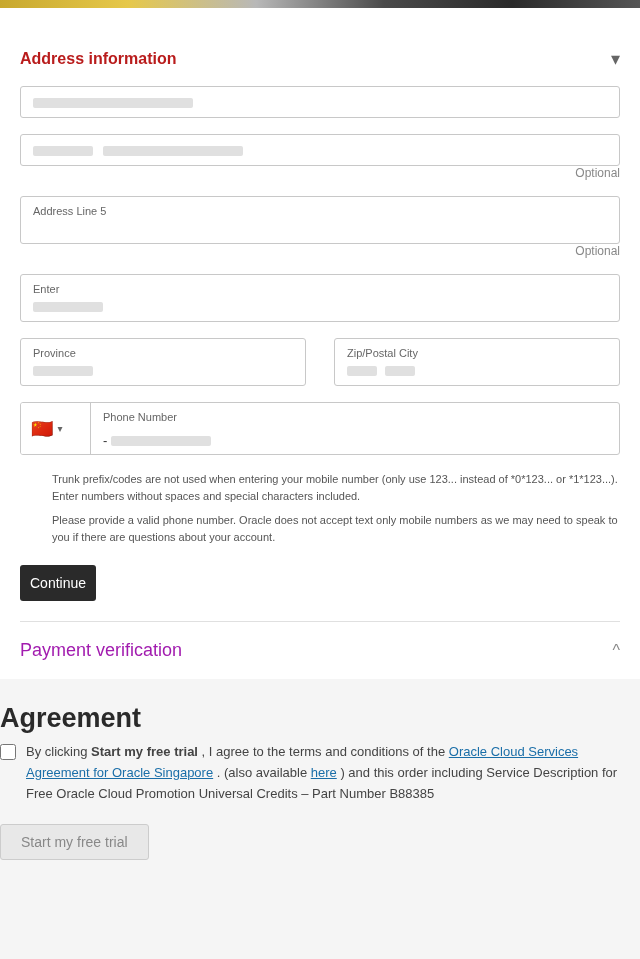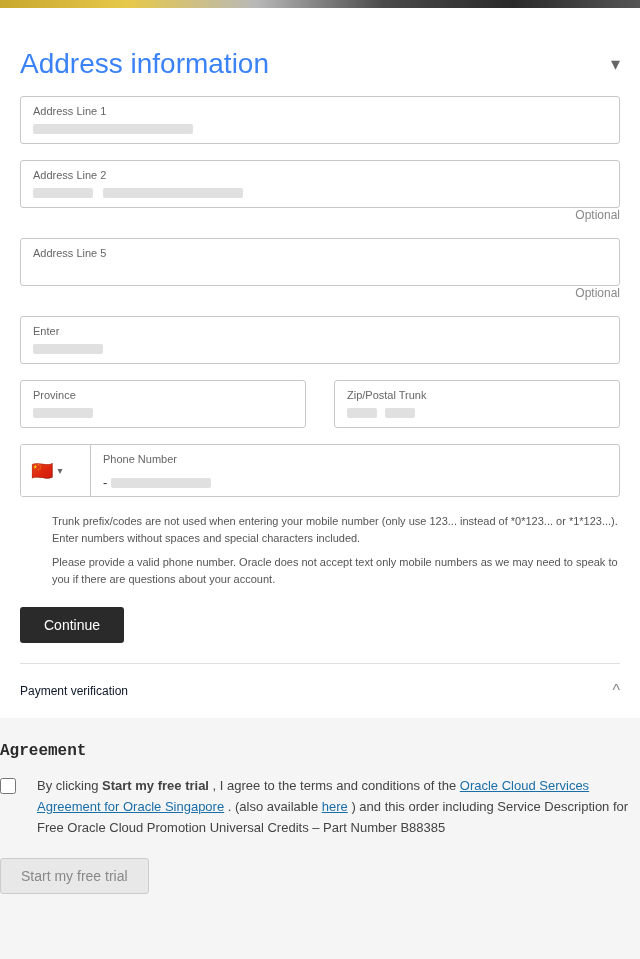--- a/index.html
+++ b/index.html
@@ -25,23 +25,23 @@
 
     .section-header {
       display: flex;
       justify-content: space-between;
       align-items: center;
       padding: 20px 0 16px 0;
       border-bottom: none;
     }
 
     .section-title {
-      font-size: 28px;
-      font-weight: 400;
-      color: #3b82f6;
+      font-size: 16px;
+      font-weight: 700;
+      color: #b91c1c;
     }
 
     .chevron-icon {
       font-size: 18px;
       color: #666;
       cursor: pointer;
     }
 
     .form-group {
       margin-bottom: 16px;
@@ -147,67 +147,66 @@
       color: #555;
       margin-top: 12px;
       line-height: 1.5;
       margin-left: 32px;
     }
 
     .continue-btn {
       display: block;
       margin-top: 20px;
       margin-bottom: 20px;
-      padding: 10px 24px;
+      padding: 10px 10px;
       background: #2a2a2a;
       color: #fff;
       border: none;
       border-radius: 3px;
       font-size: 14px;
       cursor: pointer;
       font-weight: 400;
     }
 
     .payment-section {
       border-top: 1px solid #e0e0e0;
       padding: 18px 0;
       display: flex;
       justify-content: space-between;
       align-items: center;
     }
 
     .payment-title {
-      font-size: 12px;
-      color: #0f172a;
+      font-size: 18px;
+      color: #a21caf;
       font-weight: 400;
     }
 
     .chevron-up {
       font-size: 16px;
       color: #888;
     }
 
     .agreement-section {
       background: #f5f5f5;
       padding: 24px 20px;
       margin: 0 -20px;
     }
 
     .agreement-title {
-      font-size: 16px;
+      font-size: 27px;
       font-weight: 600;
       color: #2a2a2a;
-      margin-bottom: 16px;
-      font-family: Liberation Mono, monospace;
+      margin-bottom: 8px;
     }
 
     .agreement-checkbox-row {
       display: flex;
       align-items: flex-start;
-      gap: 21px;
+      gap: 10px;
       margin-bottom: 20px;
     }
 
     .agreement-checkbox {
       margin-top: 2px;
       width: 16px;
       height: 16px;
       flex-shrink: 0;
       cursor: pointer;
     }
@@ -244,30 +243,28 @@
 
 <div class="main-content">
 
   <div class="section-header">
     <span class="section-title">Address information</span>
     <span class="chevron-icon">▾</span>
   </div>
 
   <div class="form-group">
     <div class="form-field">
-      <label>Address Line 1</label>
       <span class="field-value">
         <span class="mock-text" style="width:160px;"></span>
       </span>
     </div>
   </div>
 
   <div class="form-group">
     <div class="form-field">
-      <label>Address Line 2</label>
       <span class="field-value">
         <span class="mock-text" style="width:60px; margin-right:6px;"></span>
         <span class="mock-text" style="width:140px;"></span>
       </span>
     </div>
     <div class="optional-label">Optional</div>
   </div>
 
   <div class="form-group">
     <div class="form-field">
@@ -287,21 +284,21 @@
   </div>
 
   <div class="form-group two-col">
     <div class="form-field">
       <label>Province</label>
       <span class="field-value">
         <span class="mock-text" style="width:60px;"></span>
       </span>
     </div>
     <div class="form-field">
-      <label>Zip/Postal Trunk</label>
+      <label>Zip/Postal City</label>
       <span class="field-value">
         <span class="mock-text" style="width:30px; margin-right:4px;"></span>
         <span class="mock-text" style="width:30px;"></span>
       </span>
     </div>
   </div>
 
   <div class="form-group">
     <div class="phone-row">
       <div class="phone-flag">

